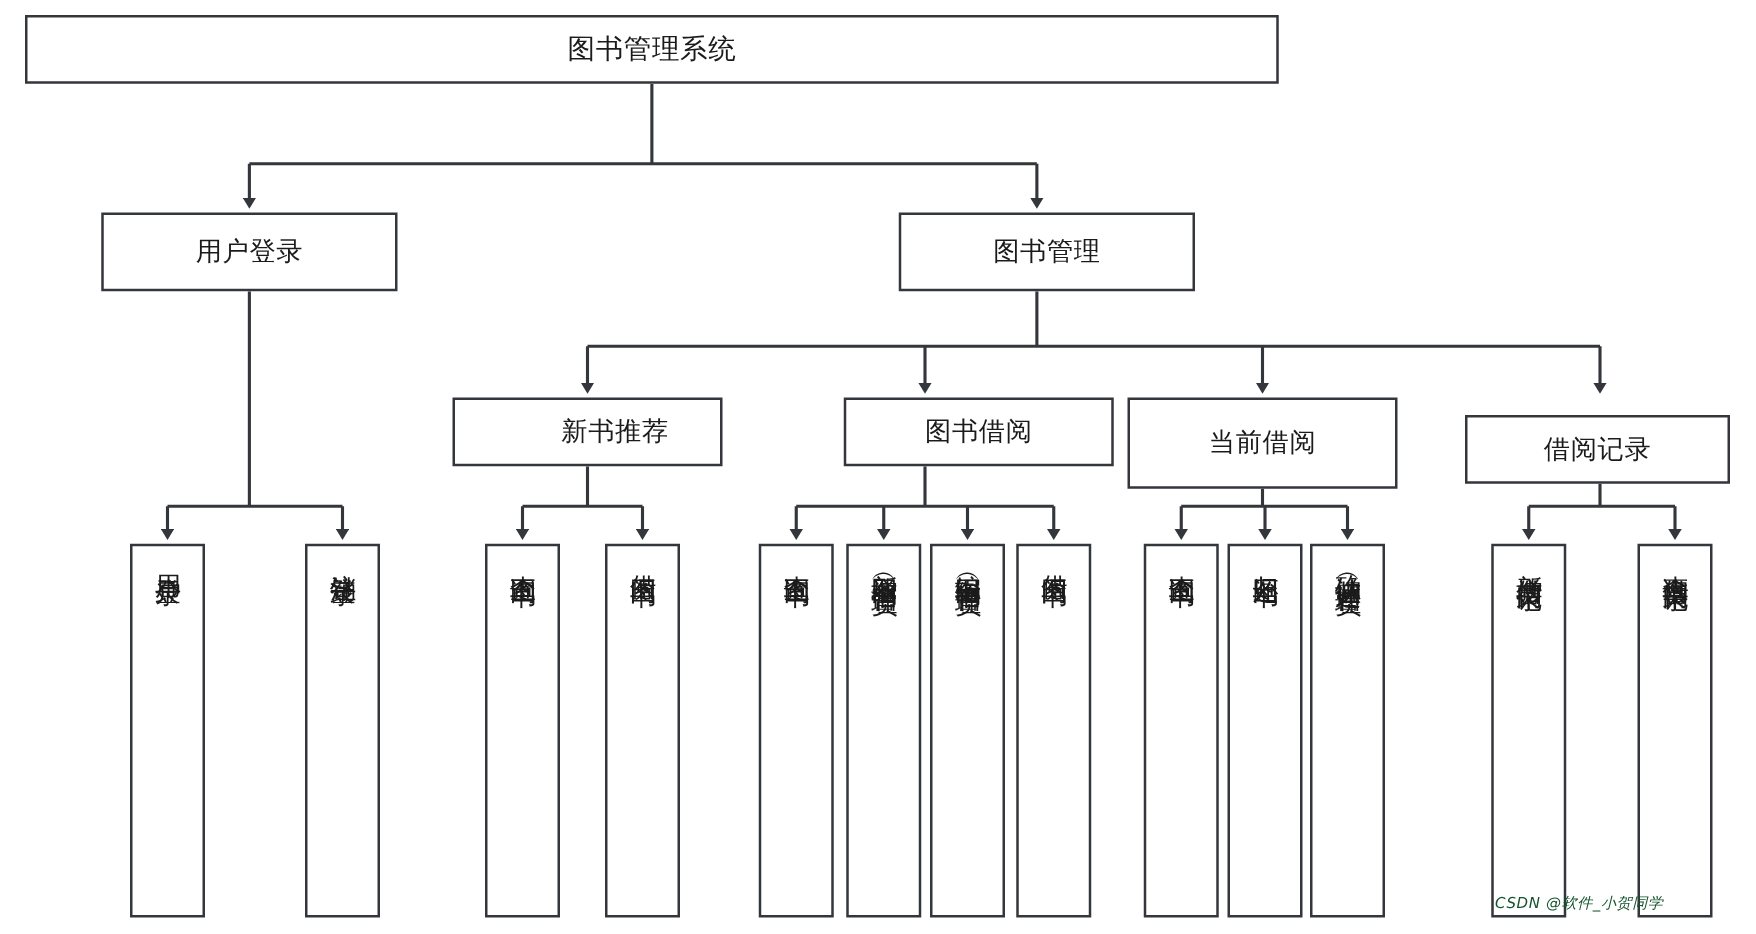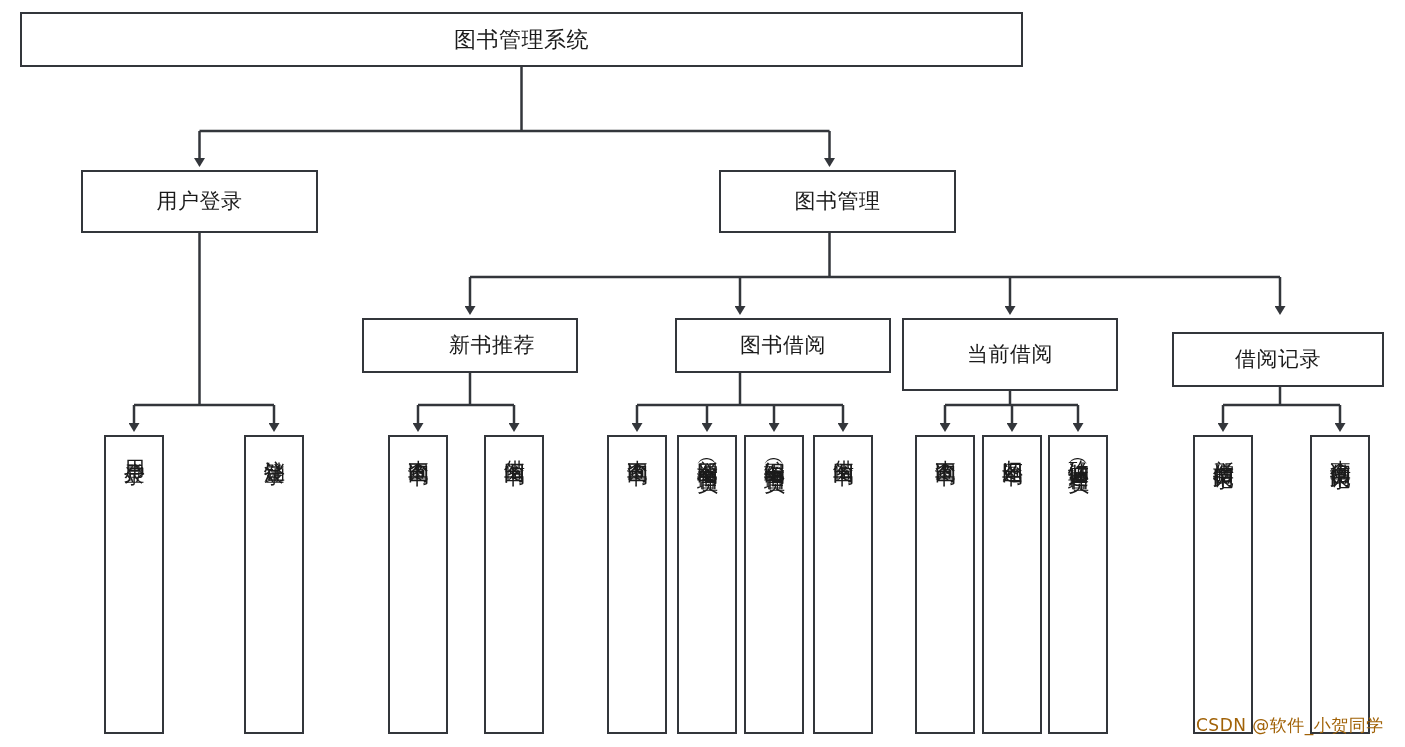--- a/index.html
+++ b/index.html
@@ -54,24 +54,25 @@
   .node.vert .label {
     writing-mode: vertical-rl;
     text-orientation: upright;
     font-size: 21px;
     letter-spacing: 2px;
     line-height: 1;
     white-space: nowrap;
   }
   .watermark {
     position: absolute;
-    font-size: 17px;
-    color: #a16207;
+    font-size: 12px;
+    color: #14532d;
     white-space: nowrap;
     letter-spacing: 0.5px;
+    font-style: italic;
   }
 </style>
 </head>
 <body>
 
 <div id="canvas">
   <svg id="edges" viewBox="0 0 1405 747">
     <defs>
       <marker id="arrow" markerWidth="9" markerHeight="11" refX="1" refY="5.5" orient="auto" markerUnits="userSpaceOnUse">
         <path d="M0,0 L9,5.5 L0,11 Z" fill="#33363b"></path>

